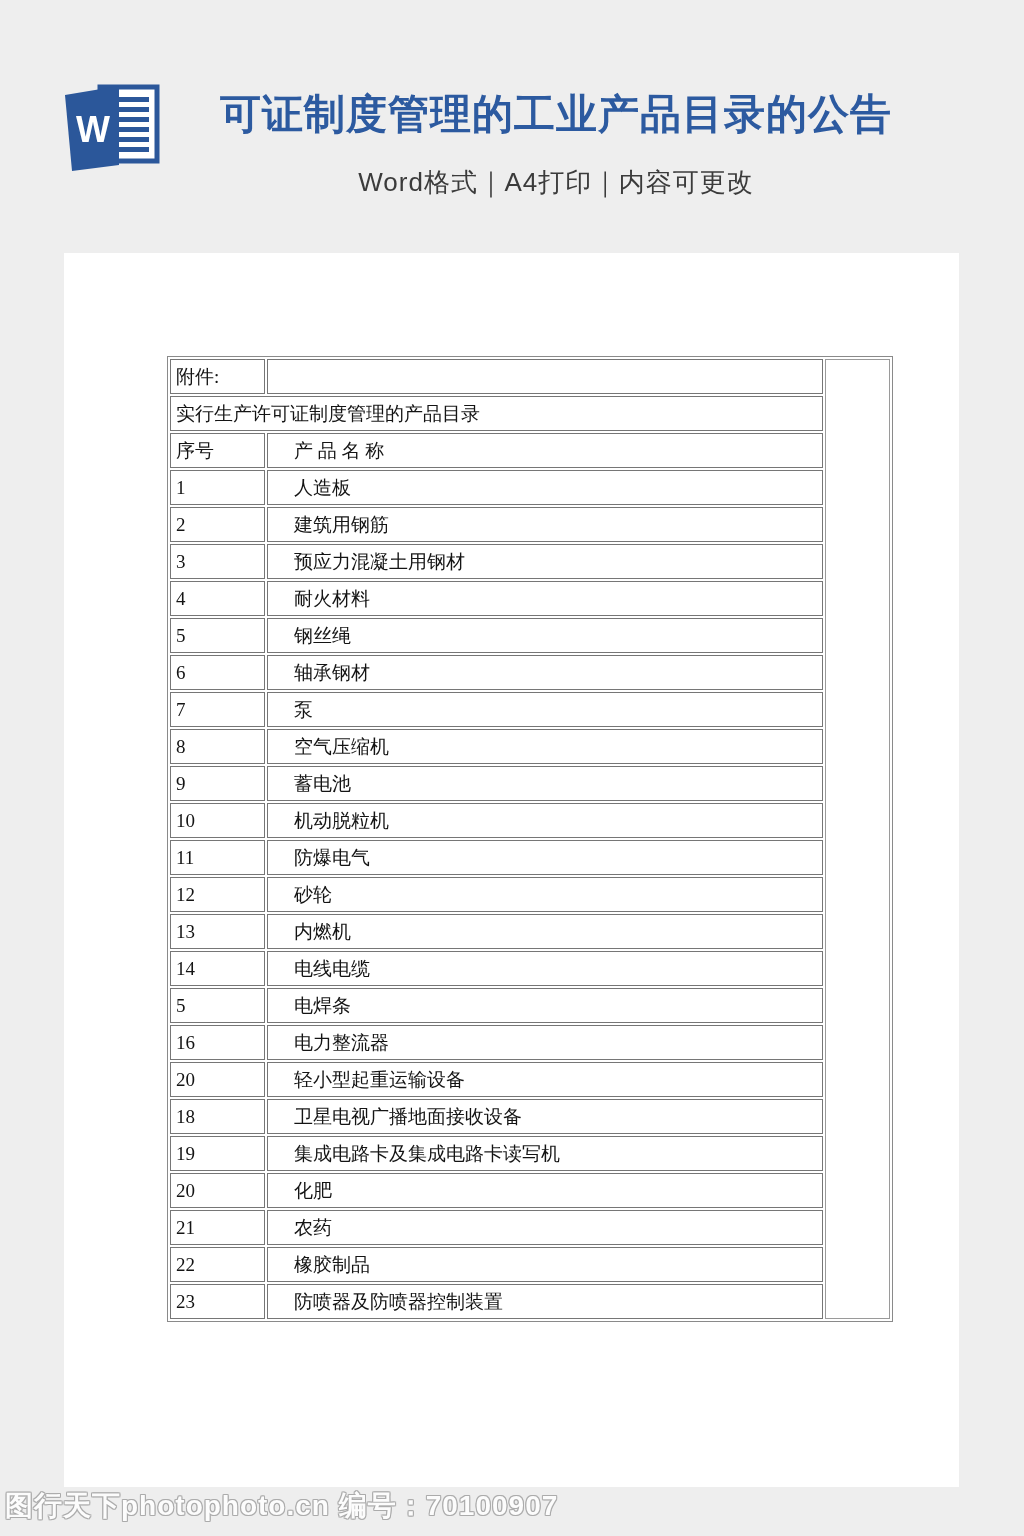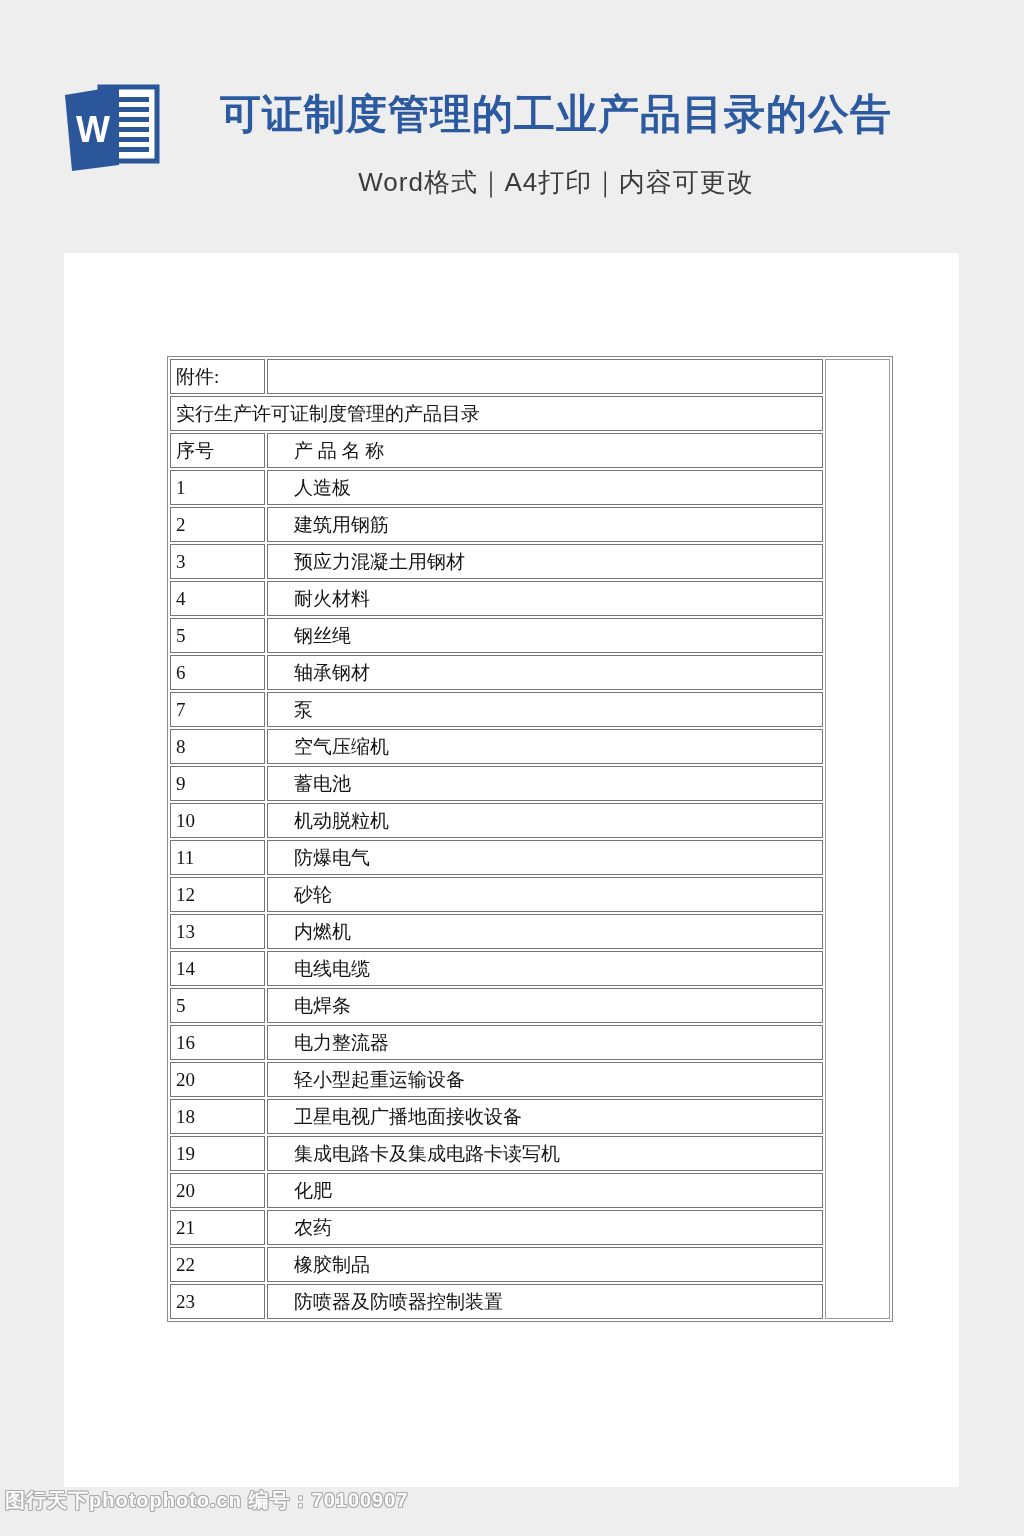--- a/index.html
+++ b/index.html
@@ -23,21 +23,21 @@
   .product-table td{border:1px solid #767676;height:32px;vertical-align:middle;
                     font-family:"Liberation Serif","DejaVu Serif",serif;
                     font-size:19px;color:#141414;background:#ffffff;
                     padding:1px 4px 0 5px;white-space:nowrap;}
   .product-table td.c1{width:84px;}
   .product-table td.c2{width:524px;padding-left:26px;}
   .product-table td.c3{width:54px;border:1px solid #9a9a9a;}
   .product-table td.title-cell{padding-left:5px;}
 
   
-  .watermark{position:absolute;left:5px;top:1487px;font-size:20px;font-weight:bold;
+  .watermark{position:absolute;left:5px;top:1487px;font-size:28px;font-weight:bold;
              letter-spacing:1px;color:#fcfcfc;
              text-shadow:1px 0 #ababab,-1px 0 #ababab,0 1px #ababab,0 -1px #ababab,
                          1px 1px #b4b4b4,-1px -1px #b4b4b4,1px -1px #b4b4b4,-1px 1px #b4b4b4;}
 </style>
 </head>
 <body>
 
 <div class="canvas">
 
   <div class="hdr-icon">

